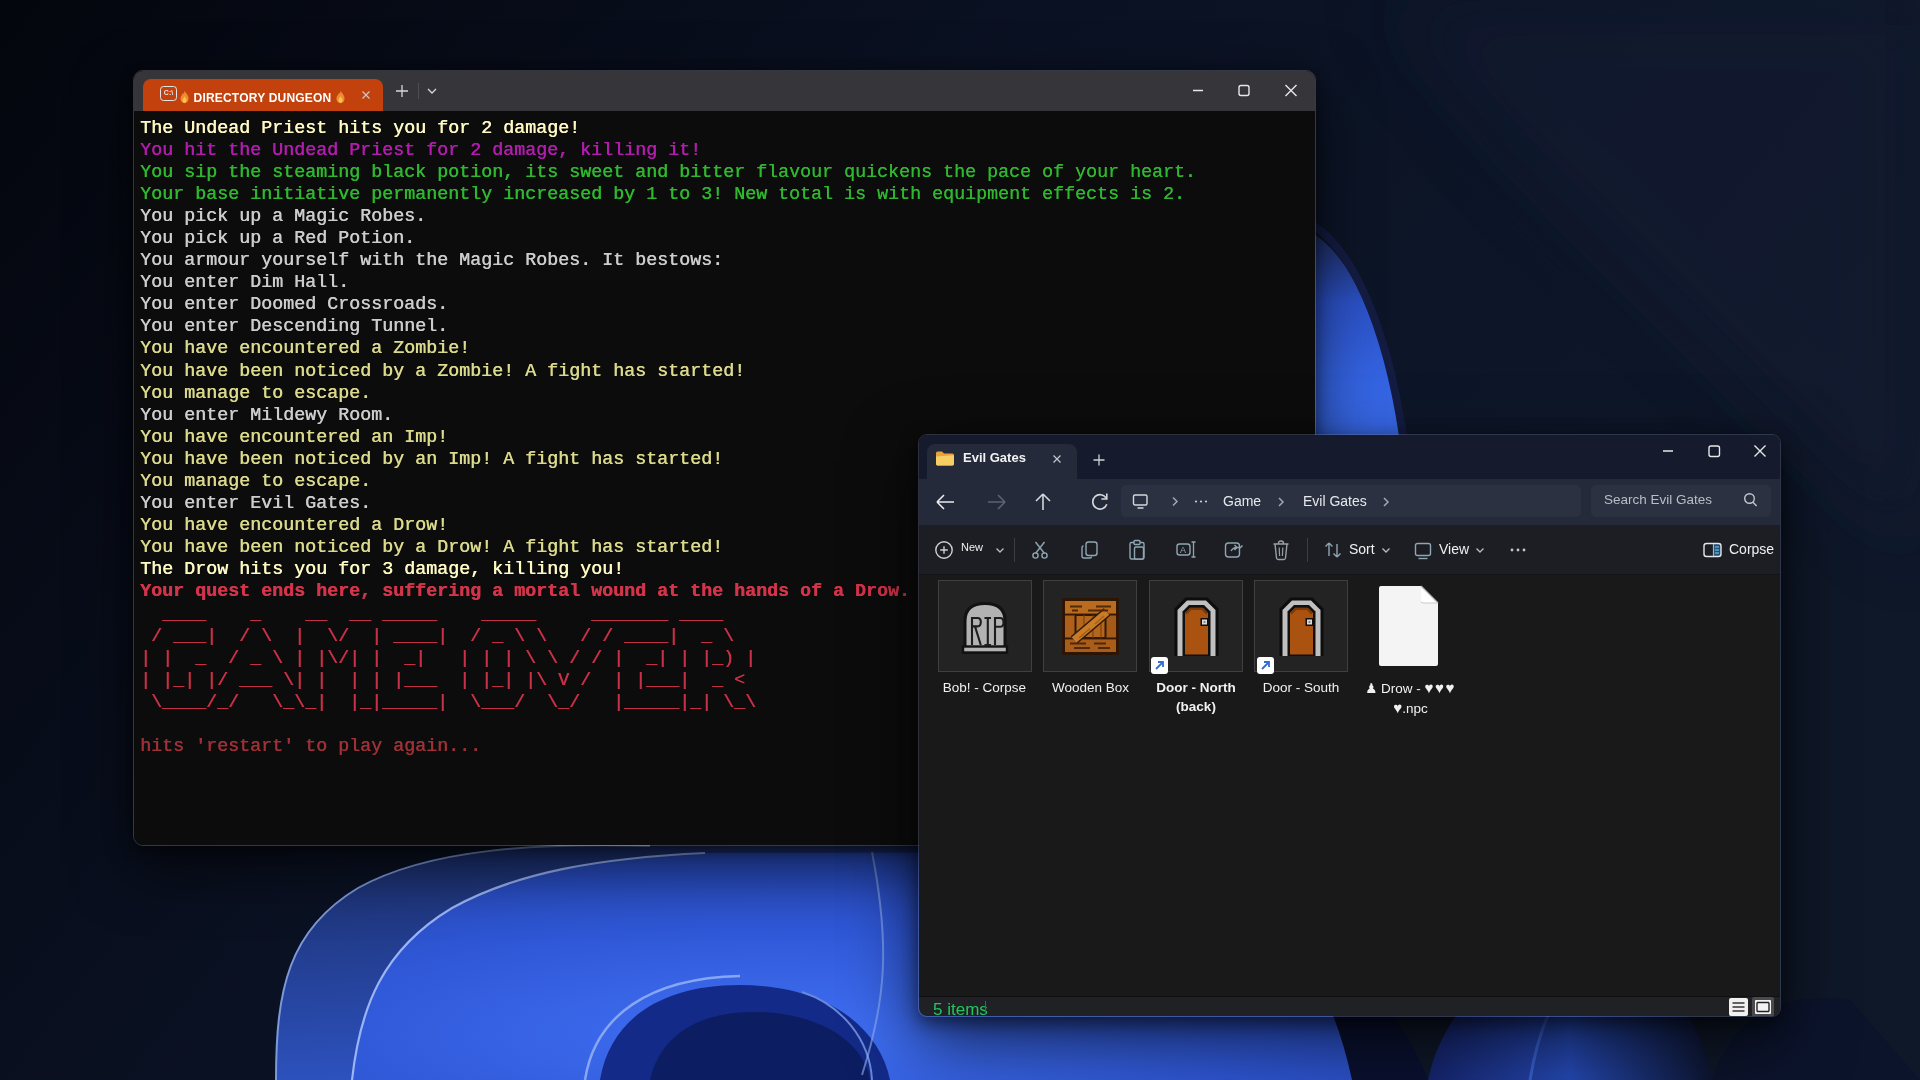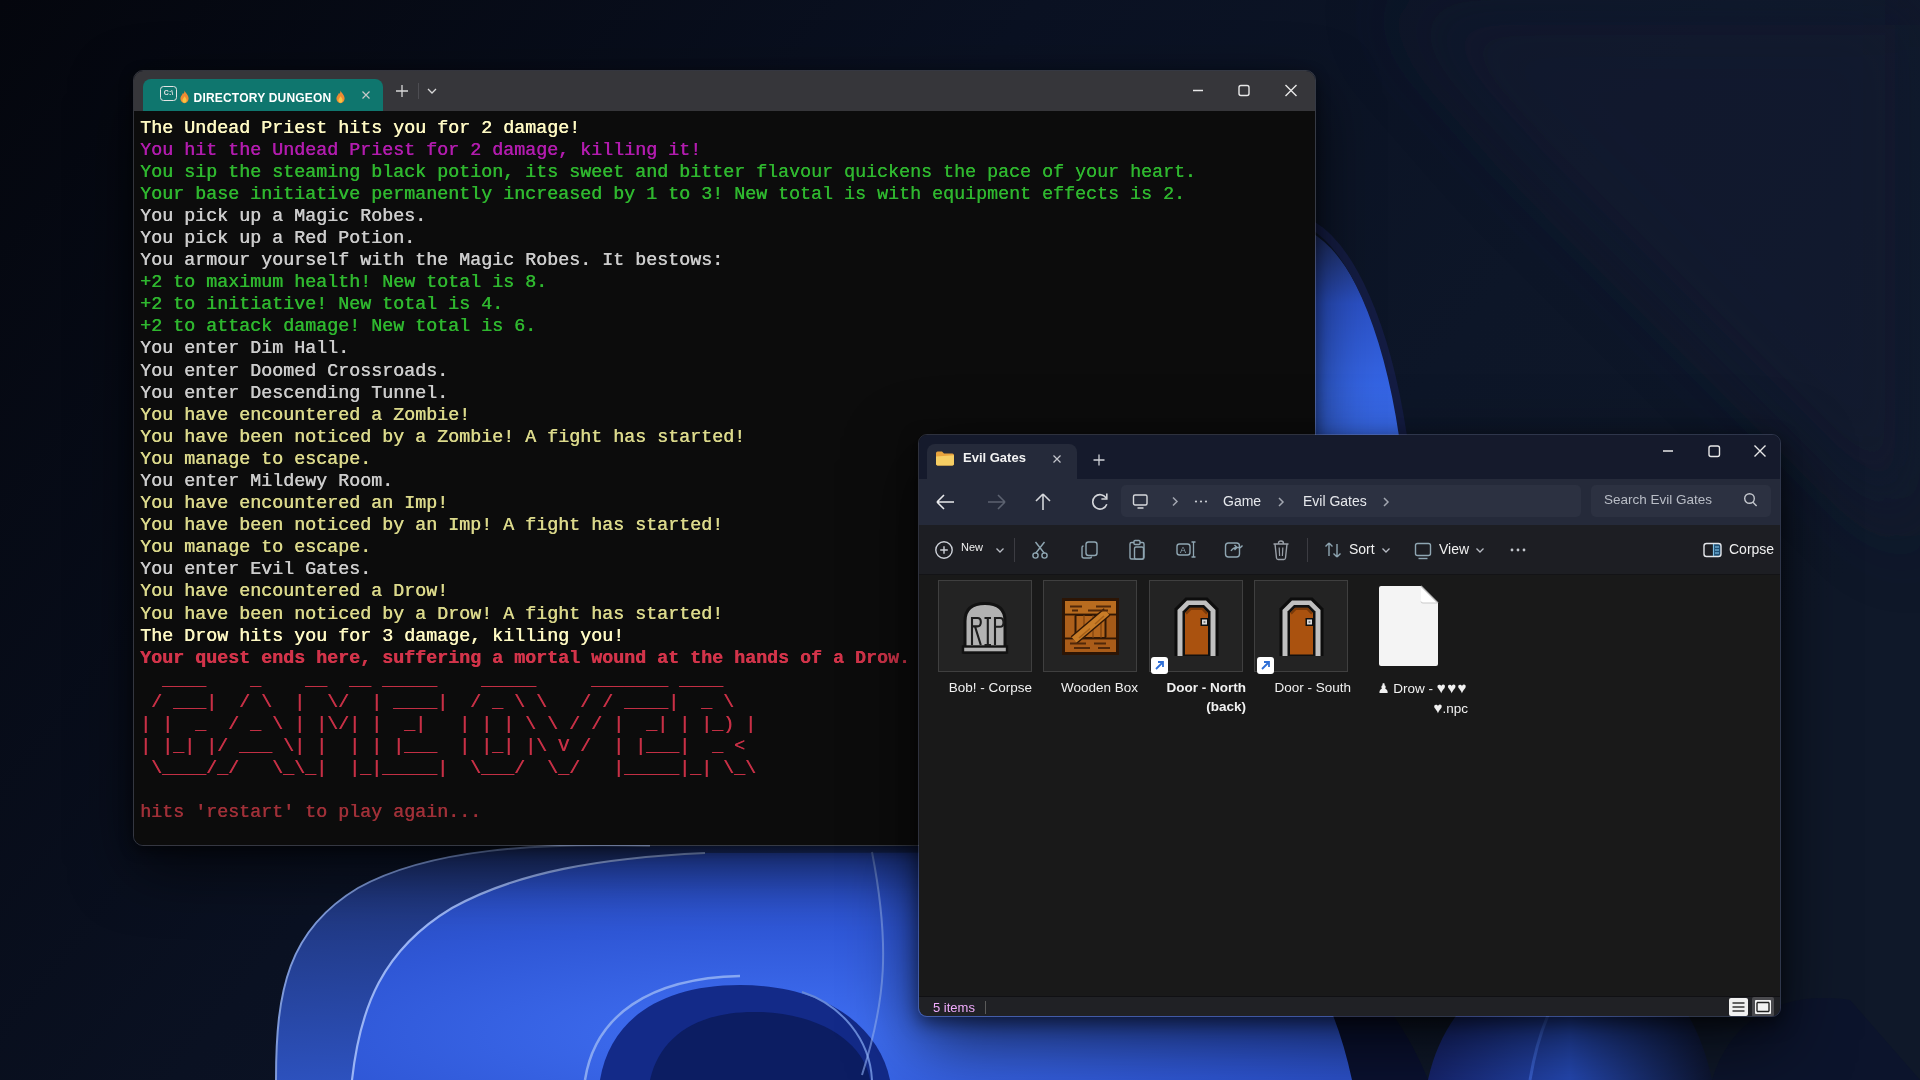--- a/index.html
+++ b/index.html
@@ -7,21 +7,21 @@
   body { font-family:"Liberation Sans", sans-serif; position:relative; }
   #wall { position:absolute; left:0; top:0; }
 
   
   #term { position:absolute; left:133px; top:70px; width:1183px; height:776px;
           border-radius:10px; overflow:hidden;
           box-shadow:0 22px 60px rgba(0,0,0,.6), 0 4px 14px rgba(0,0,0,.45);
           border:1px solid rgba(90,90,95,.55); }
   #term .tbar { position:absolute; left:0; top:0; width:100%; height:40px; background:#36363a; }
   #term .tbody { position:absolute; left:0; top:40px; width:100%; height:736px; background:#0c0c0c; }
-  #term .tab { position:absolute; left:9px; top:8px; width:240px; height:32px; background:#0f766e;
+  #term .tab { position:absolute; left:9px; top:8px; width:240px; height:32px; background:#c2410c;
                border-radius:8px 8px 0 0; }
   #term .tab .ticon { position:absolute; left:17px; top:7px; width:17px; height:15px;
                border:1.4px solid #e4e4e4; border-radius:3.5px; color:#e4e4e4;
                font-size:7px; font-weight:bold; line-height:12px; text-align:center; }
   #term .tab .ttitle { position:absolute; left:36px; top:9px; width:170px; font-size:12px; font-weight:700;
                color:#fff; letter-spacing:.2px; white-space:nowrap; }
   #term .tab .tclose { position:absolute; right:10px; top:9px; width:14px; height:14px; color:#c8c8c8; }
   .flame { display:inline-block; position:relative; top:2px; }
   #term .plus  { position:absolute; left:261px; top:13px; color:#d8d8d8; }
   #term .chev  { position:absolute; left:292px; top:16px; color:#d8d8d8; }
@@ -49,21 +49,21 @@
                border-radius:8px 8px 0 0; }
   #exp .eaddr { position:absolute; left:0; top:44px; width:100%; height:46px; background:#252a3a; }
   #exp .etool { position:absolute; left:0; top:90px; width:100%; height:50px; background:#1d1e23;
                 border-bottom:1px solid #131316; }
   #exp .econt { position:absolute; left:0; top:140px; width:100%; height:421px; background:#191919; }
   #exp .estat { position:absolute; left:0; top:561px; width:100%; height:22px; background:#202125;
                 border-top:1px solid #101013; }
   .abox { position:absolute; top:6px; height:33px; background:#2c3141; border-radius:5px; }
   .crumb { color:#e6e8ec; font-size:14px; }
   .tile { position:absolute; width:94px; height:92px; background:#232323; border:1px solid #3f3f3f; }
-  .ilabel { position:absolute; color:#f1f1f1; font-size:13.5px; text-align:right; line-height:19px; }
+  .ilabel { position:absolute; color:#f1f1f1; font-size:13.5px; text-align:center; line-height:19px; }
   .scut { position:absolute; left:3px; bottom:3px; width:17px; height:17px; background:#fff;
           border-radius:3px; }
 </style>
 </head>
 <body>
 <svg id="wall" width="1920" height="1080" viewBox="0 0 1920 1080">
   <defs>
     <linearGradient id="bg" x1="0" y1="0" x2="1" y2="0.45">
       <stop offset="0" stop-color="#04060d"></stop>
       <stop offset="0.45" stop-color="#0a1122"></stop>
@@ -152,23 +152,20 @@
     <rect x="114" y="14.5" width="10" height="10" rx="2" fill="none" stroke="#e8e8e8" stroke-width="1.4"></rect>
     <path d="M160.5 14 L171.5 25 M171.5 14 L160.5 25" stroke="#e8e8e8" stroke-width="1.4"></path>
   </svg>
   <pre class="console"><span class="r">The Undead Priest hits you for 2 damage!</span>
 <span class="m">You hit the Undead Priest for 2 damage, killing it!</span>
 <span class="g">You sip the steaming black potion, its sweet and bitter flavour quickens the pace of your heart.
 Your base initiative permanently increased by 1 to 3! New total is with equipment effects is 2.</span>
 You pick up a Magic Robes.
 You pick up a Red Potion.
 You armour yourself with the Magic Robes. It bestows:
-<span class="g">+2 to maximum health! New total is 8.
-+2 to initiative! New total is 4.
-+2 to attack damage! New total is 6.</span>
 You enter Dim Hall.
 You enter Doomed Crossroads.
 You enter Descending Tunnel.
 <span class="y">You have encountered a Zombie!
 You have been noticed by a Zombie! A fight has started!
 You manage to escape.</span>
 You enter Mildewy Room.
 <span class="y">You have encountered an Imp!
 You have been noticed by an Imp! A fight has started!
 You manage to escape.</span>
@@ -380,21 +377,21 @@
     <path d="M43 16.5 Q43 18 45 18 L59 18" fill="none" stroke="#c9c9c9" stroke-width="1"></path>
   </svg>
 
   <div class="ilabel" style="left:18px;top:243px;width:95px;">Bob! - Corpse</div>
   <div class="ilabel" style="left:124px;top:243px;width:95px;">Wooden Box</div>
   <div class="ilabel" style="left:227px;top:243px;width:100px;font-weight:bold;">Door - North<br>(back)</div>
   <div class="ilabel" style="left:332px;top:243px;width:100px;">Door - South</div>
   <div class="ilabel" style="left:434px;top:243px;width:115px;">♟ Drow - <span style="font-size:15px;letter-spacing:1.5px;">♥♥♥</span><br><span style="font-size:15px;">♥</span>.npc</div>
 
   <div class="estat"></div>
-  <div style="position:absolute;left:14px;top:565px;font-size:13px;color:#f0abfc;">5 items</div>
+  <div style="position:absolute;left:14px;top:565px;font-size:17px;color:#22c55e;">5 items</div>
   <div style="position:absolute;left:66px;top:566px;width:1px;height:13px;background:#5a5a5a;"></div>
   <svg style="position:absolute;left:809px;top:562px" width="48" height="20" viewBox="0 0 48 20">
     <rect x="1" y="1" width="19" height="18" rx="2" fill="#f0f0f0"></rect>
     <path d="M4.5 6 H16.5 M4.5 10 H16.5 M4.5 14 H16.5" stroke="#333" stroke-width="1.6"></path>
     <rect x="24" y="0" width="22" height="20" rx="2" fill="#4a4a4e"></rect>
     <rect x="27" y="3" width="16" height="14" rx="1" fill="#f2f2f2"></rect>
     <path d="M29 5.5 H41 M29 14.5 H41 M29 5.5 V14.5 M41 5.5 V14.5" stroke="#222" stroke-width="1.4" fill="none"></path>
   </svg>
 </div>
 

